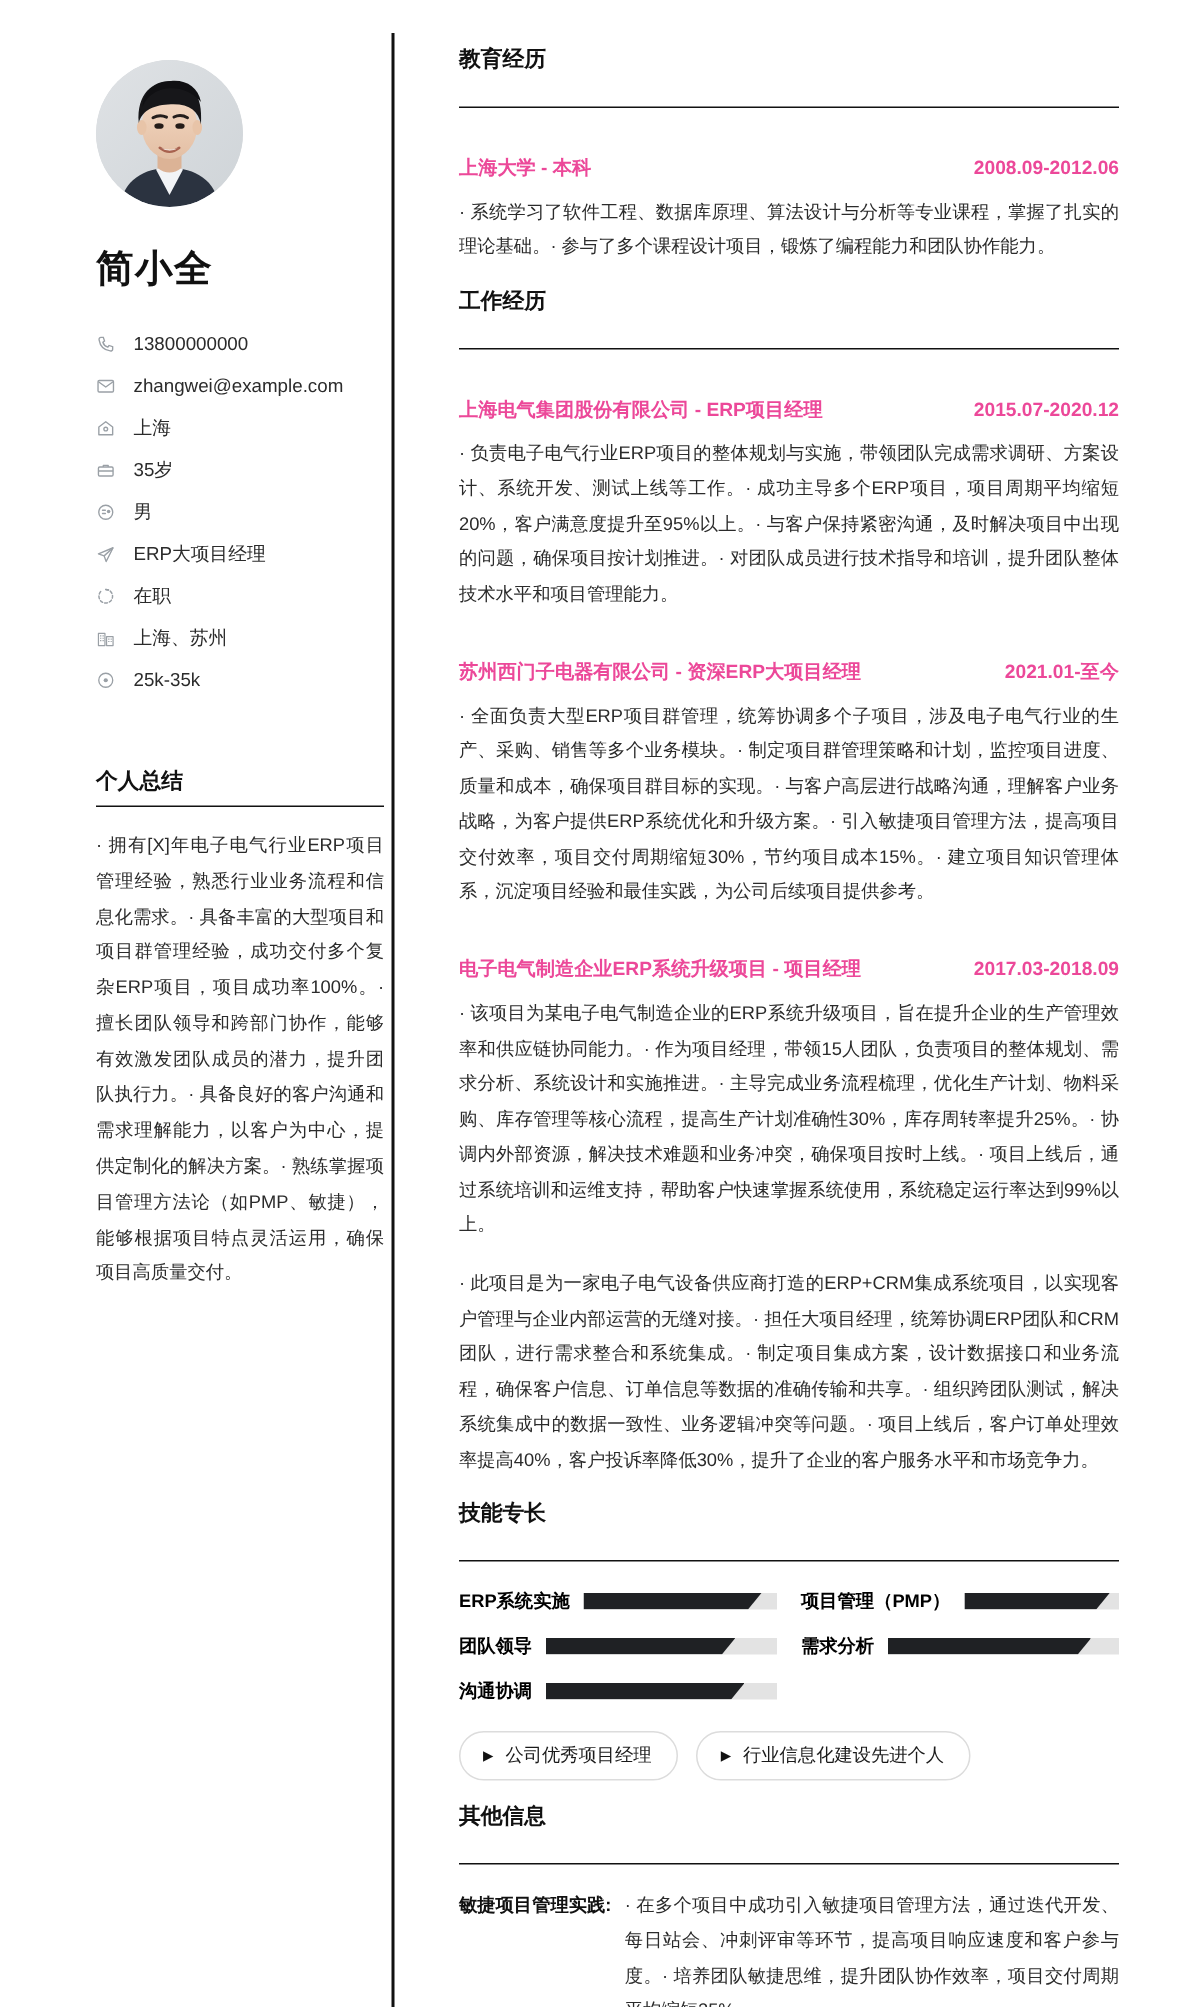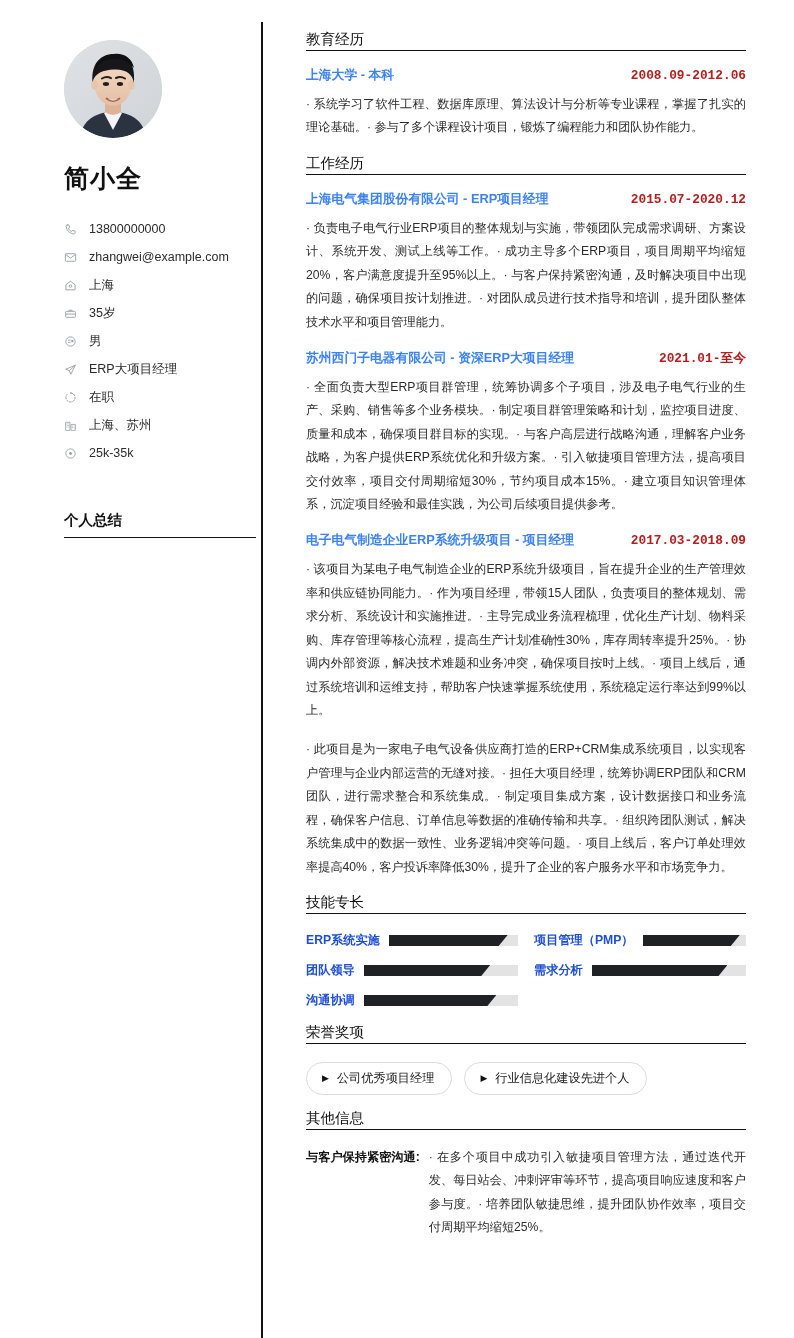--- a/index.html
+++ b/index.html
@@ -101,46 +101,46 @@
 
   
   .right {
     flex: 1 1 auto;
     padding: 8px 48px 0 44px;
     min-width: 0;
   }
   .section { margin-bottom: 4px; }
   .section-title {
     font-size: 14.5px;
-    font-weight: normal;
+    font-weight: bold;
     color: #111;
-    padding-bottom: 1px;
+    padding-bottom: 22px;
     border-bottom: 1.5px solid #111;
     margin: 14px 0 0 0;
   }
   .section:first-child .section-title { margin-top: 0; }
 
   .entry { margin-top: 16px; }
   .entry-head {
     display: flex;
     align-items: baseline;
     justify-content: space-between;
     gap: 10px;
   }
   .entry-title {
     font-size: 12.8px;
     font-weight: bold;
-    color: #3b82f6;
+    color: #ec4899;
+    margin-top: 16px;
   }
   .entry-date {
     font-size: 12.8px;
     font-weight: bold;
-    color: #b91c1c;
+    color: #ec4899;
     white-space: nowrap;
-    font-family: Liberation Mono, monospace;
   }
   .entry-body {
     margin-top: 9px;
     font-size: 12.2px;
     line-height: 1.92;
     color: #2b2b2b;
     text-align: justify;
   }
 
   
@@ -152,21 +152,21 @@
     row-gap: 13px;
   }
   .skill {
     display: flex;
     align-items: center;
     gap: 9px;
   }
   .skill-label {
     font-size: 12.2px;
     font-weight: bold;
-    color: #1d4ed8;
+    color: #000000;
     white-space: nowrap;
   }
   .skill-track {
     position: relative;
     flex: 1 1 auto;
     height: 11px;
     background: #e3e3e3;
     overflow: hidden;
   }
   .skill-fill {
@@ -368,20 +368,21 @@
           <svg width="13" height="13" viewBox="0 0 24 24" fill="none" stroke="currentColor" stroke-width="1.6">
             <circle cx="12" cy="12" r="8.6"></circle>
             <circle cx="12" cy="12" r="2.6" fill="currentColor" stroke="none"></circle>
           </svg>
         </span>
         <span class="contact-text">25k-35k</span>
       </li>
     </ul>
 
     <div class="left-section-title">个人总结</div>
+    <div class="summary-body">· 拥有[X]年电子电气行业ERP项目管理经验，熟悉行业业务流程和信息化需求。· 具备丰富的大型项目和项目群管理经验，成功交付多个复杂ERP项目，项目成功率100%。· 擅长团队领导和跨部门协作，能够有效激发团队成员的潜力，提升团队执行力。· 具备良好的客户沟通和需求理解能力，以客户为中心，提供定制化的解决方案。· 熟练掌握项目管理方法论（如PMP、敏捷），能够根据项目特点灵活运用，确保项目高质量交付。</div>
   </aside>
 
   <main class="right">
 
     <section class="section">
       <div class="section-title">教育经历</div>
       <div class="entry">
         <div class="entry-head">
           <div class="entry-title">上海大学 - 本科</div>
           <div class="entry-date">2008.09-2012.06</div>
@@ -452,38 +453,37 @@
           <span class="skill-label">沟通协调</span>
           <span class="skill-track">
             <span class="skill-fill" style="width: 86%;"></span>
           </span>
         </div>
         <div></div>
       </div>
     </section>
 
     <section class="section">
-      <div class="section-title">荣誉奖项</div>
       <div class="honors-row">
         <span class="honor-chip">
           <span class="tri">▶</span>
           <span>公司优秀项目经理</span>
         </span>
         <span class="honor-chip">
           <span class="tri">▶</span>
           <span>行业信息化建设先进个人</span>
         </span>
       </div>
     </section>
 
     <section class="section">
       <div class="section-title">其他信息</div>
       <div class="other-list">
         <div class="other-row">
-          <div class="other-label">与客户保持紧密沟通:</div>
+          <div class="other-label">敏捷项目管理实践:</div>
           <div class="other-value">· 在多个项目中成功引入敏捷项目管理方法，通过迭代开发、每日站会、冲刺评审等环节，提高项目响应速度和客户参与度。· 培养团队敏捷思维，提升团队协作效率，项目交付周期平均缩短25%。</div>
         </div>
 
       </div>
     </section>
 
   </main>
 </div>
 
 </body></html>

